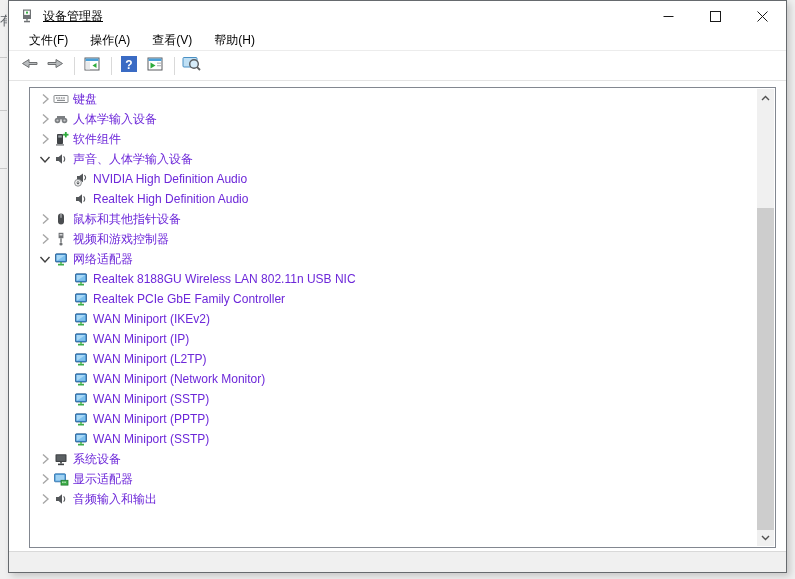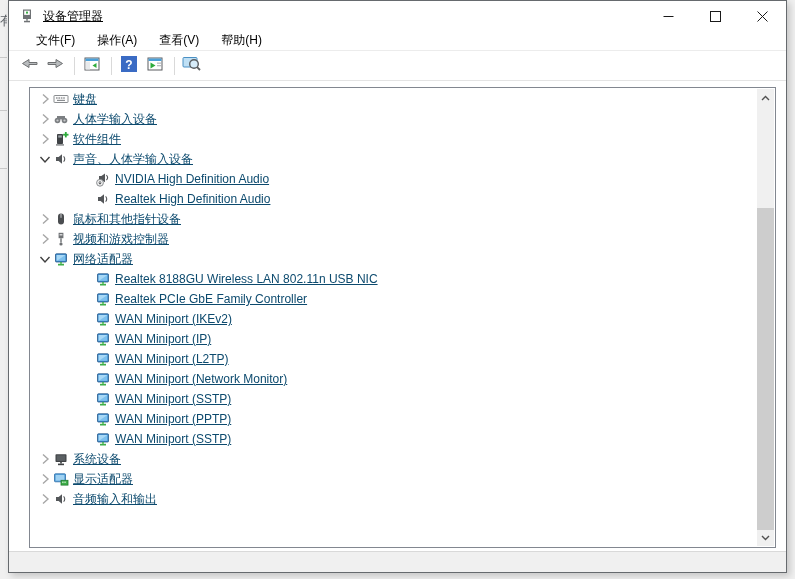--- a/index.html
+++ b/index.html
@@ -13,33 +13,33 @@
 
   
   .window { position:absolute; left:8px; top:0; width:779px; height:573px; background:#fff; border:1px solid #666a6e; box-shadow:3px 3px 7px rgba(0,0,0,0.18); }
 
   .titlebar { position:relative; height:30px; display:flex; align-items:center; background:#fff;text-decoration:underline; }
   .titlebar .app-icon { width:16px; height:16px; margin:0 8px 0 10px; flex:0 0 auto; }
   .titlebar .title { font-size:12px; color:#000; }
   .win-controls { position:absolute; right:0; top:0; height:30px; display:flex; }
   .win-btn { width:47px; height:30px; display:flex; align-items:center; justify-content:center; }
 
-  .menubar { height:20px; display:flex; align-items:center; padding-left:16px; border-bottom:1px solid #ececec; background:#fff; }
+  .menubar { height:20px; display:flex; align-items:center; padding-left:9px; border-bottom:1px solid #ececec; background:#fff; }
   .menu-item { font-size:12px; color:#000; padding:2px 11px; }
 
   .toolbar { height:30px; display:flex; align-items:center; padding-left:8px; border-bottom:1px solid #e4e4e4; background:#fff; }
   .tb-btn { width:24px; height:24px; display:flex; align-items:center; justify-content:center; margin-right:2px; }
   .tb-sep { width:1px; height:18px; background:#d9d9d9; margin:0 5px; }
 
   .content { position:absolute; left:0; top:82px; right:0; bottom:21px; background:#fff; }
   .tree-panel { position:absolute; left:20px; top:4px; width:747px; height:461px; border:1px solid #828790; background:#fff; }
   .tree-rows { position:absolute; left:1px; top:1px; right:18px; bottom:1px; overflow:hidden; }
-  .tree-row { height:20px; display:flex; align-items:center; font-size:12px; color:#0c4a6e; white-space:nowrap;text-decoration:underline; }
+  .tree-row { height:20px; display:flex; align-items:center; font-size:12px; color:#6d28d9; white-space:nowrap; }
   .tree-row.lvl1 { padding-left:6px; }
-  .tree-row.lvl2 { padding-left:64px; }
+  .tree-row.lvl2 { padding-left:42px; }
   .chev { width:16px; height:16px; flex:0 0 auto; display:flex; align-items:center; justify-content:center; }
   .dev-icon { width:16px; height:16px; flex:0 0 auto; margin-right:4px; display:flex; align-items:center; justify-content:center; }
   .dev-icon svg, .chev svg { display:block; }
 
   
   .vscroll { position:absolute; top:1px; right:1px; bottom:1px; width:17px; background:#f0f0f0; }
   .sb-btn { position:absolute; left:0; width:17px; height:17px; display:flex; align-items:center; justify-content:center; }
   .sb-up { top:0; } .sb-down { bottom:0; }
   .sb-thumb { position:absolute; left:0; width:17px; background:#cdcdcd; }
 

